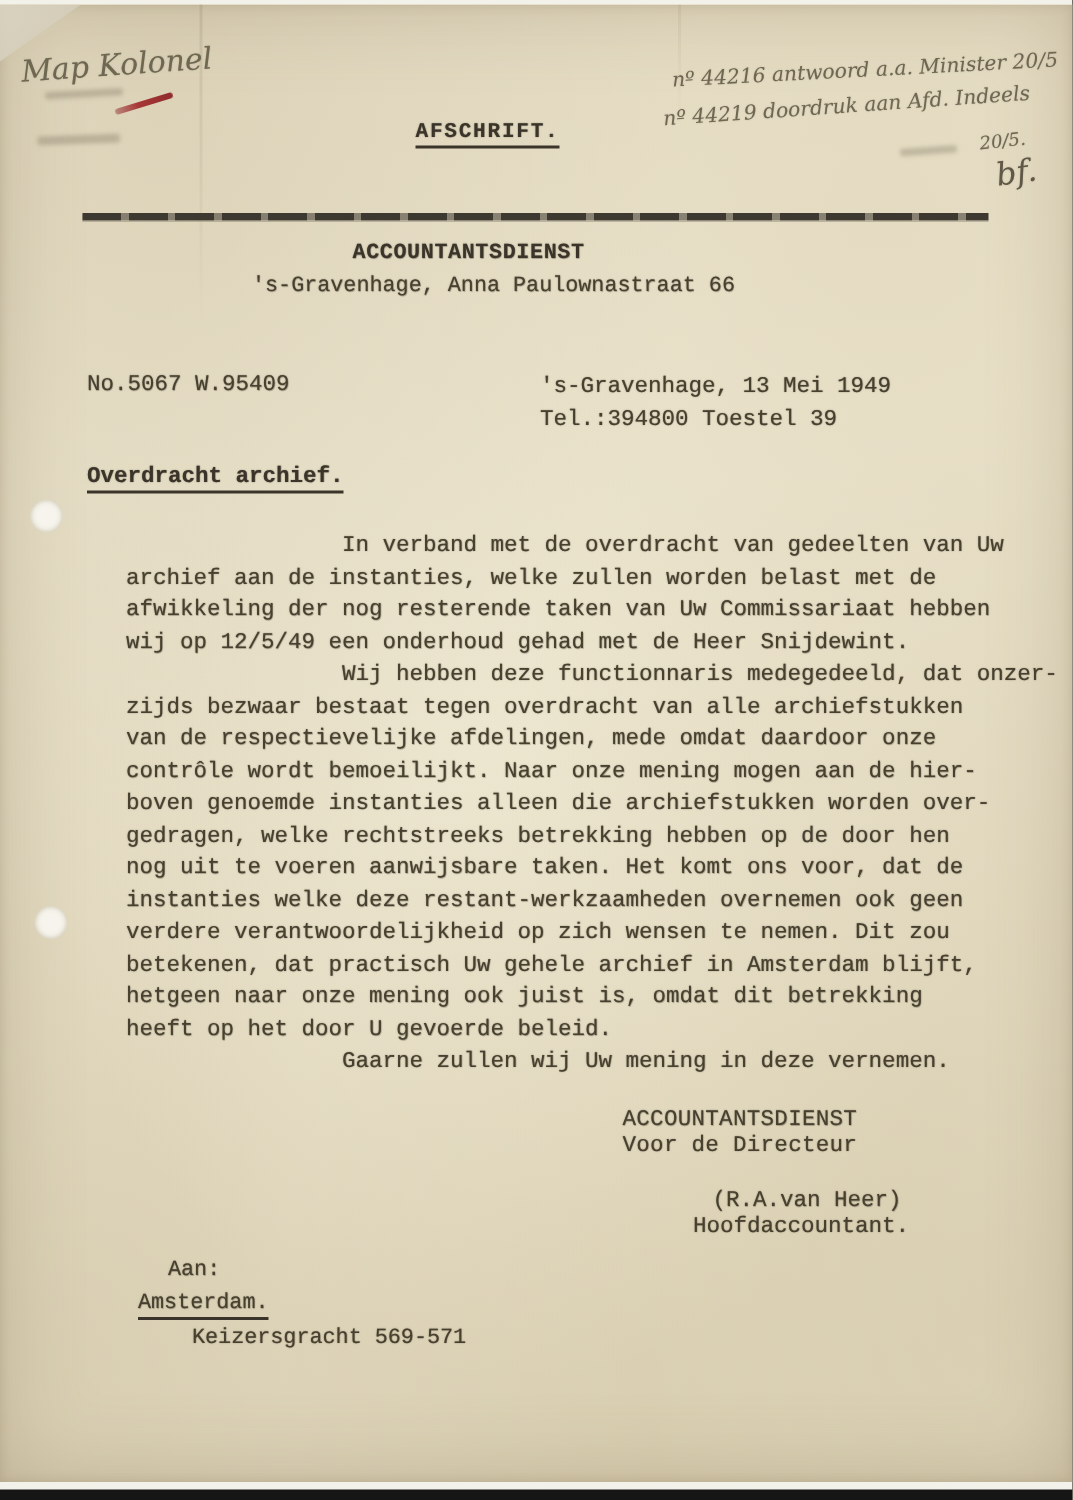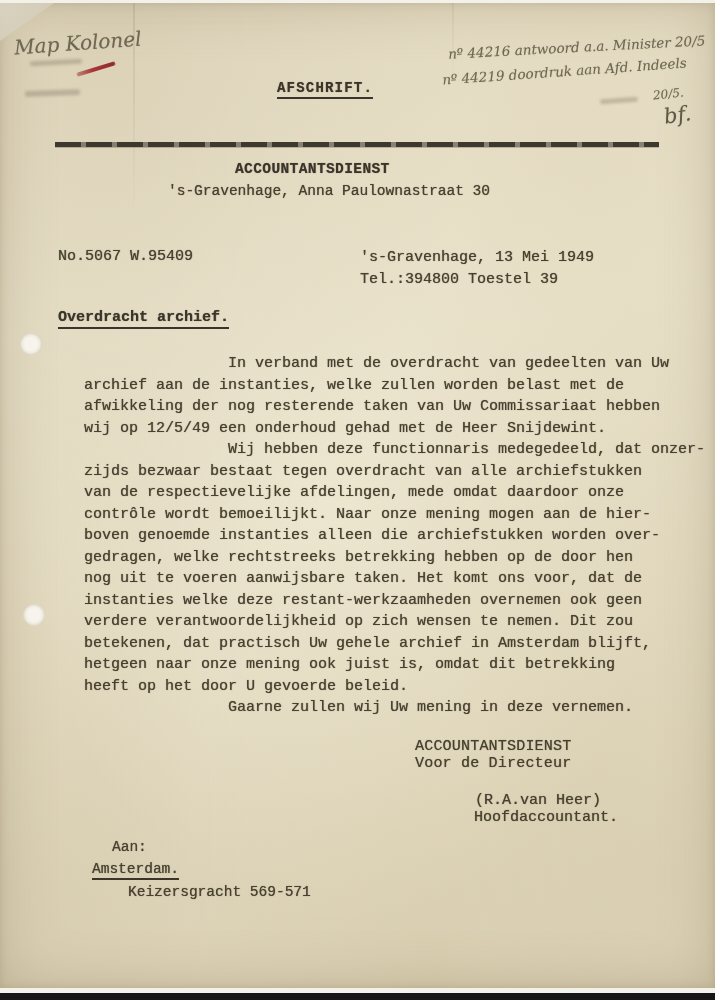--- a/index.html
+++ b/index.html
@@ -81,21 +81,21 @@
     <div class="hw" style="left:442px;top:60px;font-size:13.5px;transform:rotate(-4deg);">nº 44219 doordruk aan Afd. Indeels</div>
     <div class="hw" style="left:653px;top:84px;font-size:12px;transform:rotate(-6deg);">20/5.</div>
     <div class="smudge" style="left:600px;top:95px;width:38px;height:5px;transform:rotate(-4deg);"></div>
     <div class="hw" style="left:664px;top:100px;font-size:21px;transform:rotate(-8deg);color:#5f5846;">bf.</div>
 
     <div class="tw tw-bold u2" style="left:277px;top:77px;font-size:14px;letter-spacing:1.2px;">AFSCHRIFT.</div>
 
     <div class="ministry-rule"></div>
 
     <div class="tw tw-bold" style="left:235px;top:158px;font-size:14.5px;letter-spacing:.4px;">ACCOUNTANTSDIENST</div>
-    <div class="tw" style="left:168px;top:180px;font-size:14.5px;">'s-Gravenhage, Anna Paulownastraat 30</div>
+    <div class="tw" style="left:168px;top:180px;font-size:14.5px;">'s-Gravenhage, Anna Paulownastraat 66</div>
 
     <div class="tw" style="left:58px;top:245px;font-size:15px;">No.5067 W.95409</div>
     <div class="tw" style="left:360px;top:246px;font-size:15px;">'s-Gravenhage, 13 Mei 1949</div>
     <div class="tw" style="left:360px;top:268px;font-size:15px;">Tel.:394800 Toestel 39</div>
 
     <div class="punch-hole" style="left:20px;top:330px;"></div>
     <div class="punch-hole" style="left:23px;top:601px;"></div>
 
     <div class="tw tw-bold u2" style="left:58px;top:306px;font-size:15px;">Overdracht archief.</div>
 
@@ -113,21 +113,21 @@
 instanties welke deze restant-werkzaamheden overnemen ook geen
 verdere verantwoordelijkheid op zich wensen te nemen. Dit zou
 betekenen, dat practisch Uw gehele archief in Amsterdam blijft,
 hetgeen naar onze mening ook juist is, omdat dit betrekking
 heeft op het door U gevoerde beleid.
                 Gaarne zullen wij Uw mening in deze vernemen.</div>
 
     <div class="tw" style="left:415px;top:735px;font-size:15px;letter-spacing:.2px;">ACCOUNTANTSDIENST</div>
     <div class="tw" style="left:415px;top:752px;font-size:15px;letter-spacing:.2px;">Voor de Directeur</div>
     <div class="tw" style="left:475px;top:789px;font-size:15px;">(R.A.van Heer)</div>
-    <div class="tw" style="left:474px;top:806px;font-size:15px;">Hoofdaccountant.</div>
+    <div class="tw" style="left:462px;top:806px;font-size:15px;">Hoofdaccountant.</div>
 
     <div class="tw" style="left:92px;top:836px;font-size:14.5px;margin-left:20px;">Aan:</div>
     <div class="tw" style="left:92px;top:881px;font-size:14.5px;margin-left:36px;">Keizersgracht 569-571</div>
     <div class="tw u2" style="left:92px;top:858px;font-size:14.5px;">Amsterdam.</div>
 
   </div>
 
   <div class="bottom-strip-light"></div>
   <div class="bottom-strip-dark"></div>
 </div>

